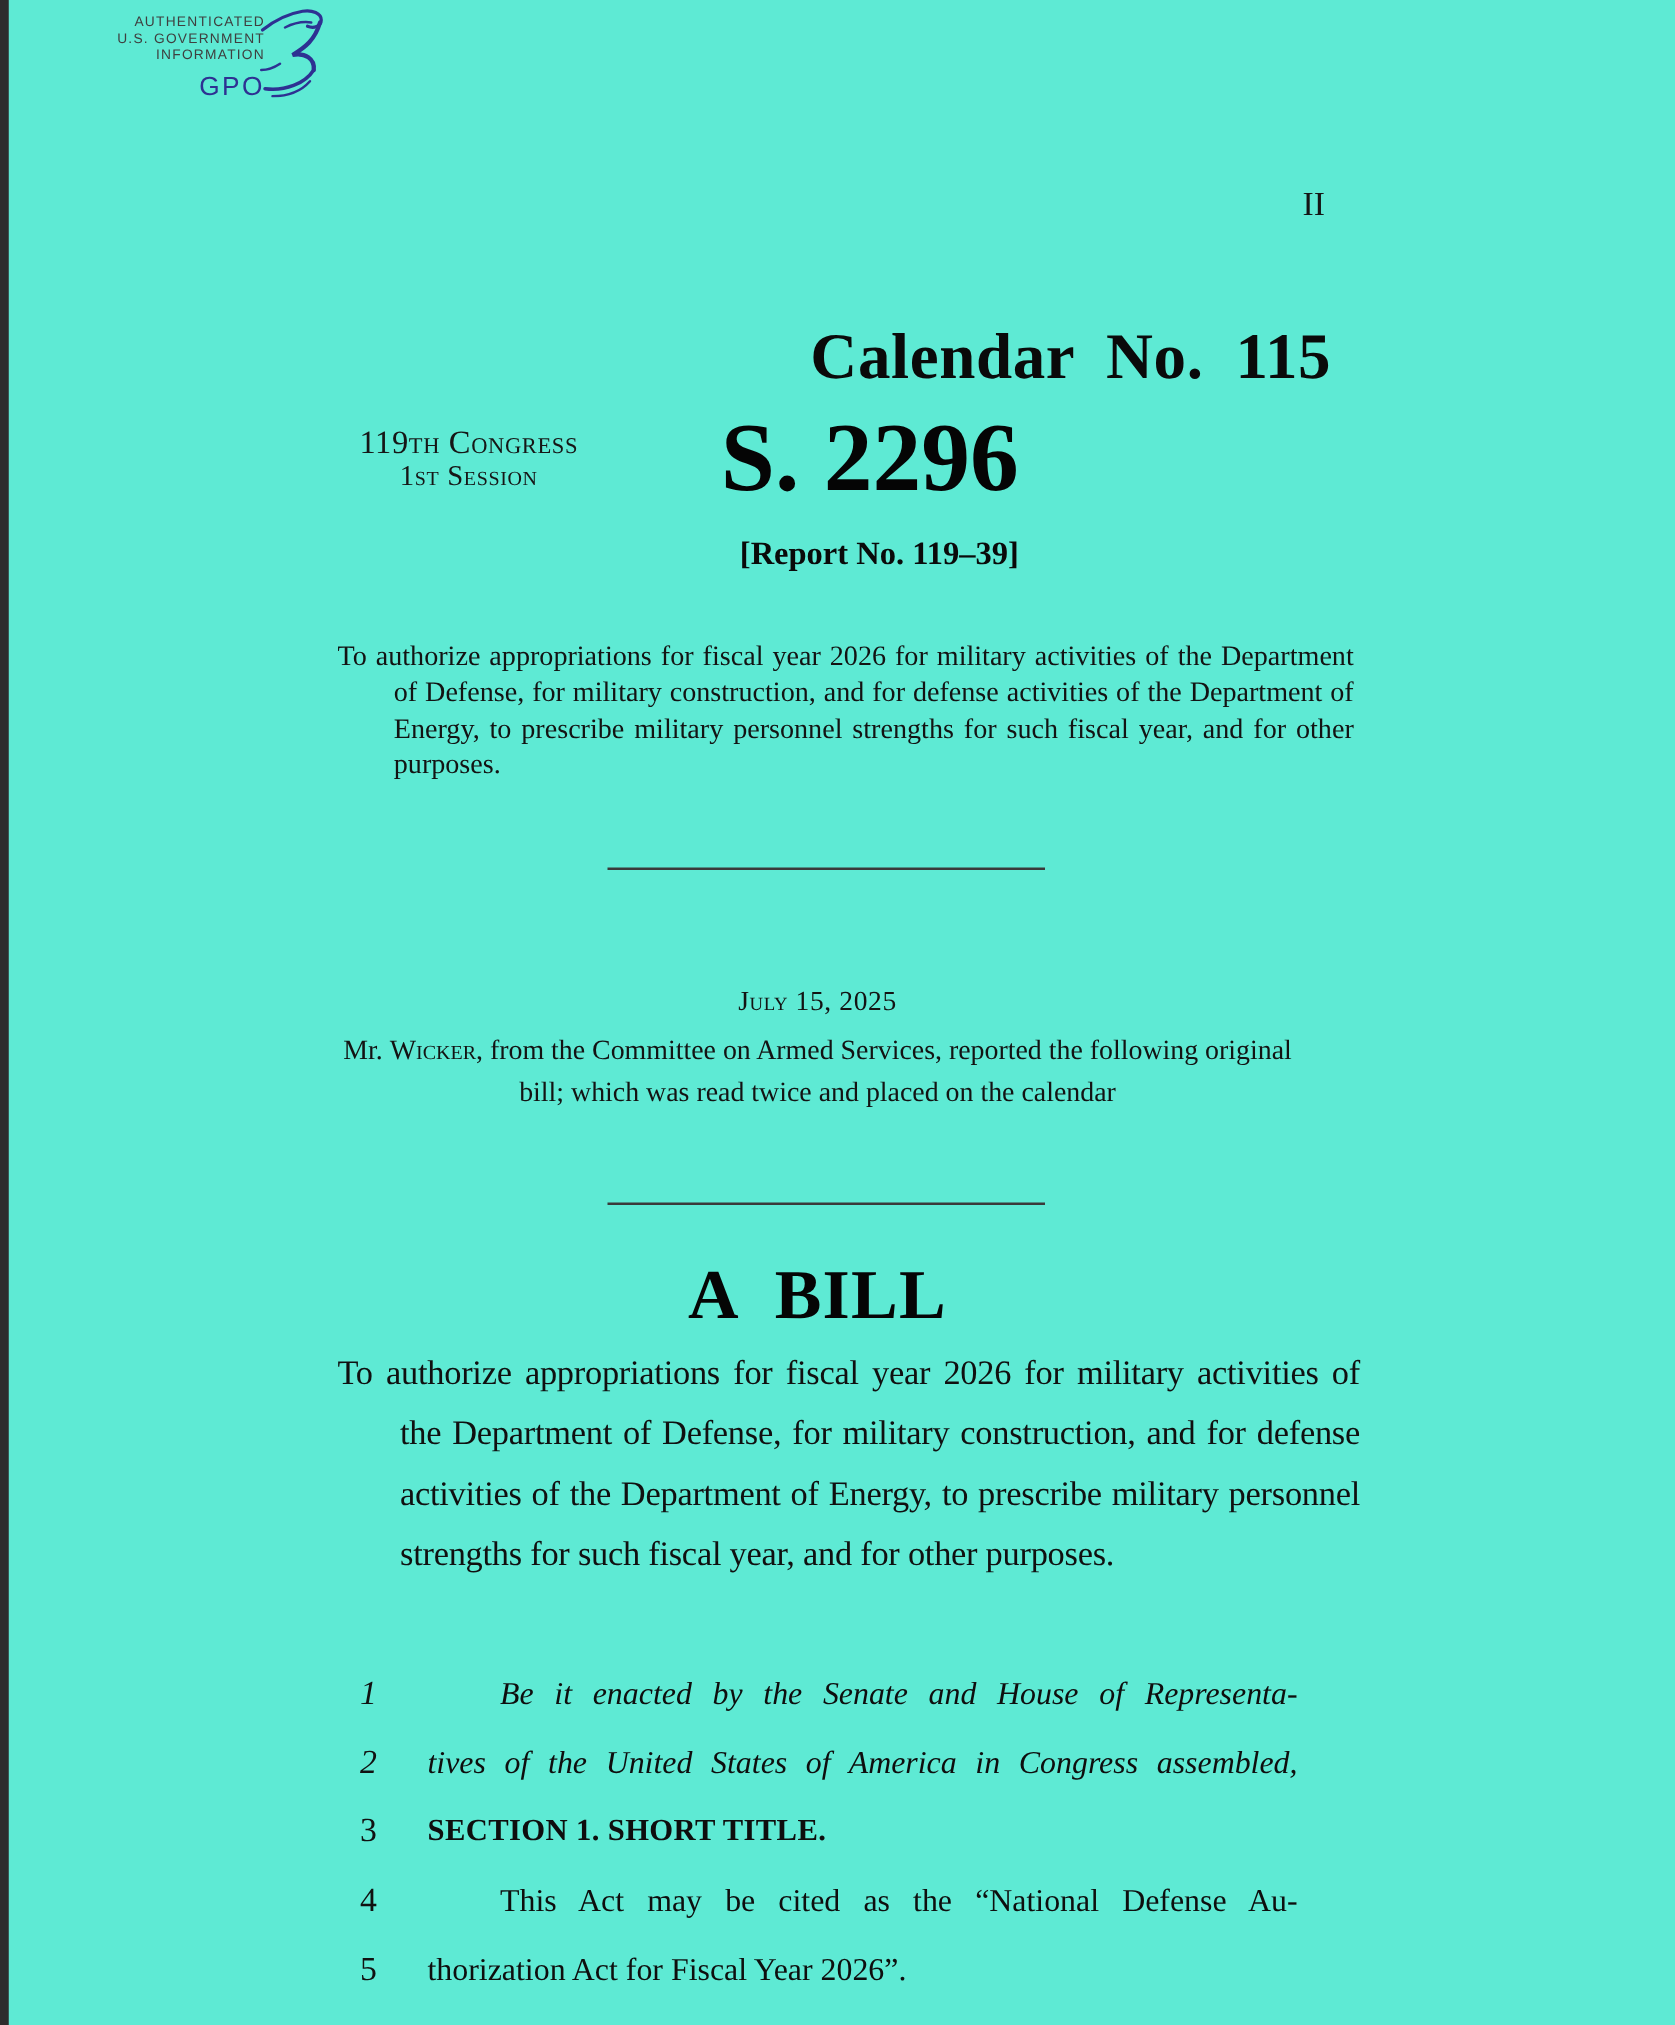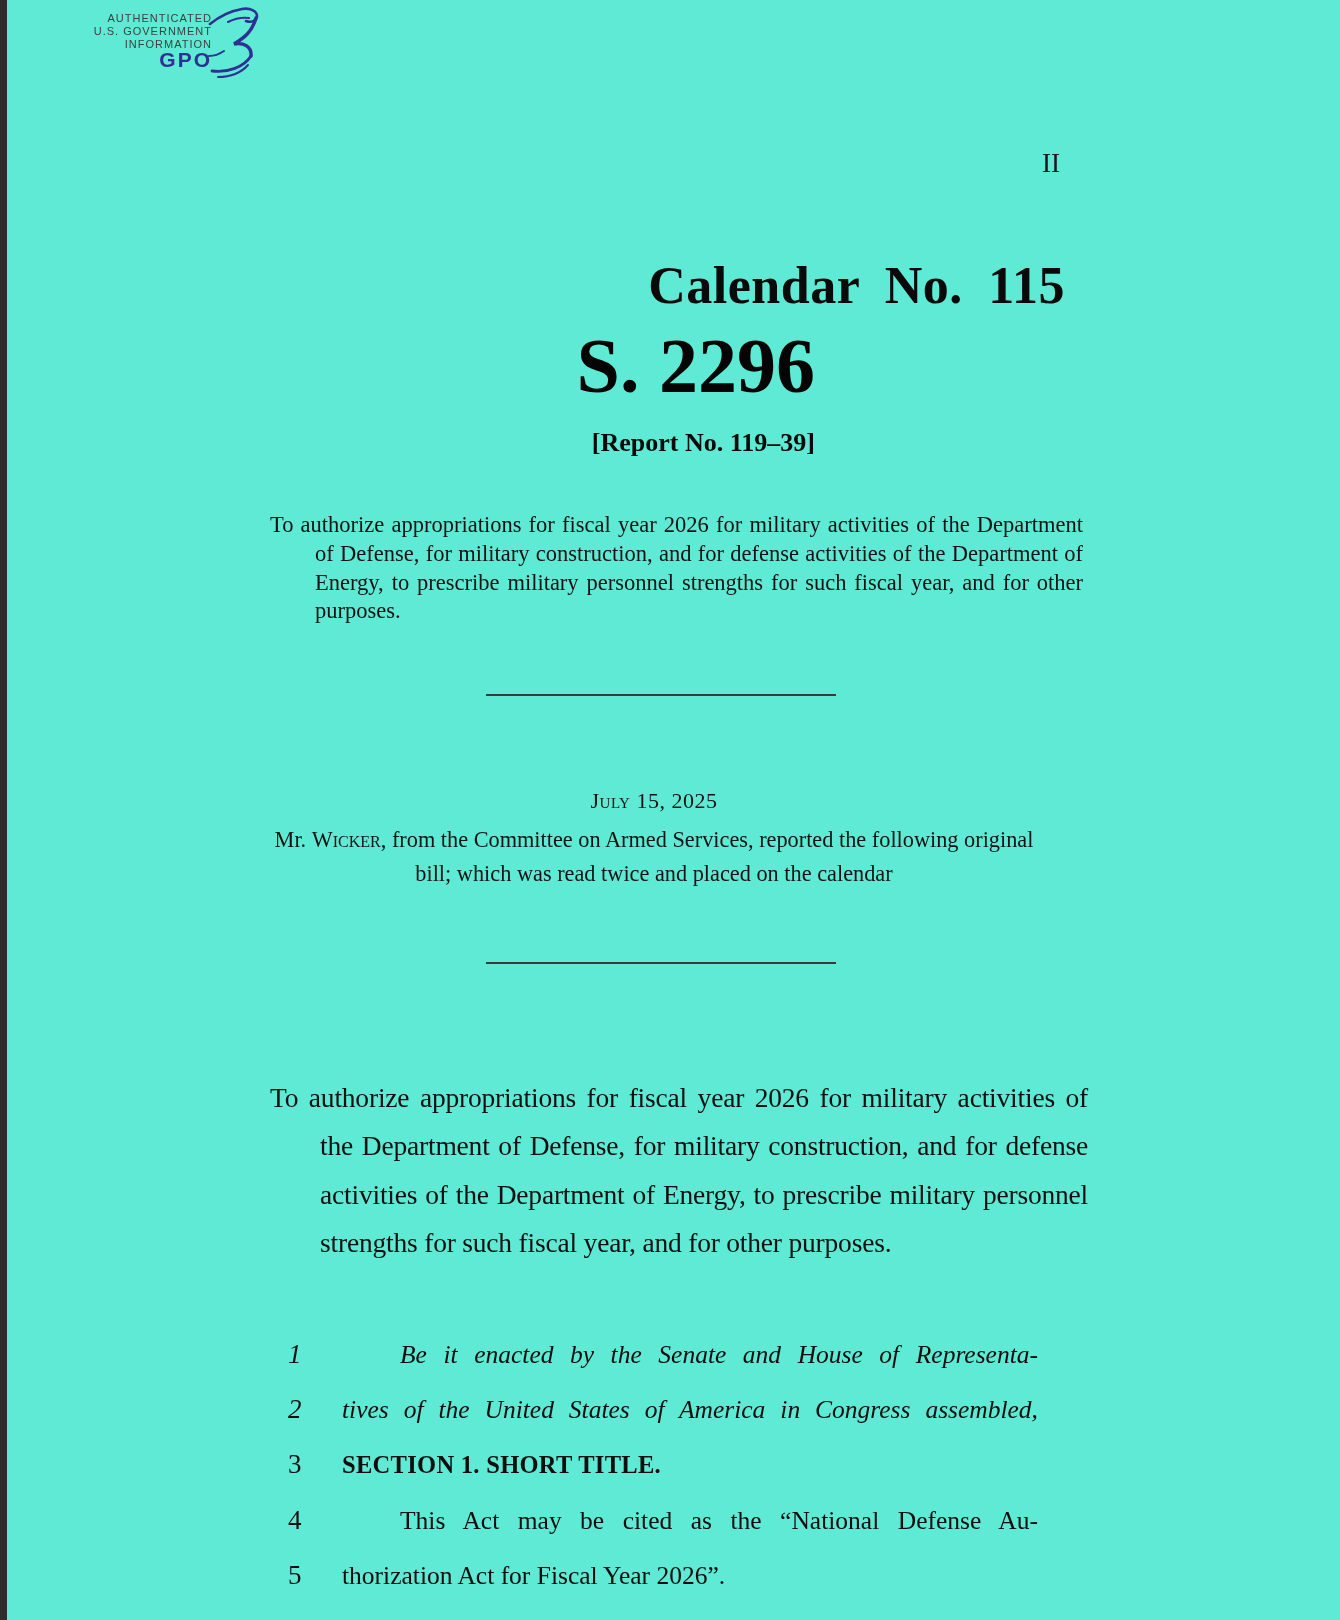--- a/index.html
+++ b/index.html
@@ -6,21 +6,21 @@
   .page{
     position:relative;width:1340px;height:1620px;background:#5eead4;
     font-family:"Liberation Serif",serif;color:#111;overflow:hidden;padding-left:29px;
   }
   .edge-strip{position:absolute;left:0;top:0;width:7px;height:100%;background:#2d2d2d;}
 
   
   .gpo{position:absolute;left:92px;top:6px;display:flex;align-items:flex-start;}
   .gpo-text{width:120px;text-align:right;font-family:"Liberation Sans",sans-serif;
     font-size:11px;line-height:13px;letter-spacing:1px;color:#3f3f3f;padding-top:6px;}
-  .gpo-acronym{font-size:21px;letter-spacing:2px;color:#2e3192;font-weight:700;margin-top:2px;}
+  .gpo-acronym{font-size:21px;letter-spacing:2px;color:#2e3192;font-weight:400;margin-top:12px;}
   .gpo-eagle{margin-left:-4px;margin-top:0;}
 
   .sheet-num{position:absolute;left:1042px;top:148px;font-size:27px;color:#151515;}
 
   .calendar{position:absolute;left:560px;top:256px;width:505px;text-align:right;
     font-size:52px;font-weight:bold;letter-spacing:0.5px;word-spacing:12px;color:#0a0a0a;}
 
   .congress-block{position:absolute;left:266px;top:340px;width:218px;text-align:center;color:#161616;}
   .congress-line{font-size:26px;font-variant:small-caps;letter-spacing:0.5px;line-height:28px;}
   .session-line{font-size:23px;font-variant:small-caps;letter-spacing:0.5px;line-height:26px;}
@@ -82,33 +82,38 @@
       <path d="M16 45 C10 49 6 50 1 50" stroke="#2e3192" stroke-width="2" stroke-linecap="round"></path>
       <path d="M43 50 C36 61 20 67 4 65" stroke="#2e3192" stroke-width="2.8" stroke-linecap="round"></path>
       <path d="M40 59 C32 68 20 71 10 71" stroke="#2e3192" stroke-width="2" stroke-linecap="round"></path>
     </svg>
   </div>
 
   <div class="sheet-num">II</div>
 
   <div class="calendar">Calendar No. 115</div>
 
+  <div class="congress-block">
+    <div class="congress-line">119th Congress</div>
+    <div class="session-line">1st Session</div>
+  </div>
 
   <div class="bill-number">S. 2296</div>
   <div class="report-no">[Report No. 119–39]</div>
 
   <div class="preamble-top">To authorize appropriations for fiscal year 2026 for military activities of the Department of Defense, for military construction, and for defense activities of the Department of Energy, to prescribe military personnel strengths for such fiscal year, and for other purposes.</div>
 
   <div class="rule rule-1"></div>
 
   <div class="senate-date">July 15, 2025</div>
   <div class="sponsor"><span>Mr. </span><span class="sc">Wicker</span><span>, from the Committee on Armed Services, reported the following original bill; which was read twice and placed on the calendar</span></div>
 
   <div class="rule rule-2"></div>
 
+  <div class="bill-title">A BILL</div>
 
   <div class="preamble-main">To authorize appropriations for fiscal year 2026 for military activities of the Department of Defense, for military construction, and for defense activities of the Department of Energy, to prescribe military personnel strengths for such fiscal year, and for other purposes.</div>
 
   <div class="enacting">
     <div class="bill-line it ind">
       <span class="ln-num">1</span>
       <span class="ln-text just">Be it enacted by the Senate and House of Representa-</span>
     </div>
     <div class="bill-line it">
       <span class="ln-num">2</span>

